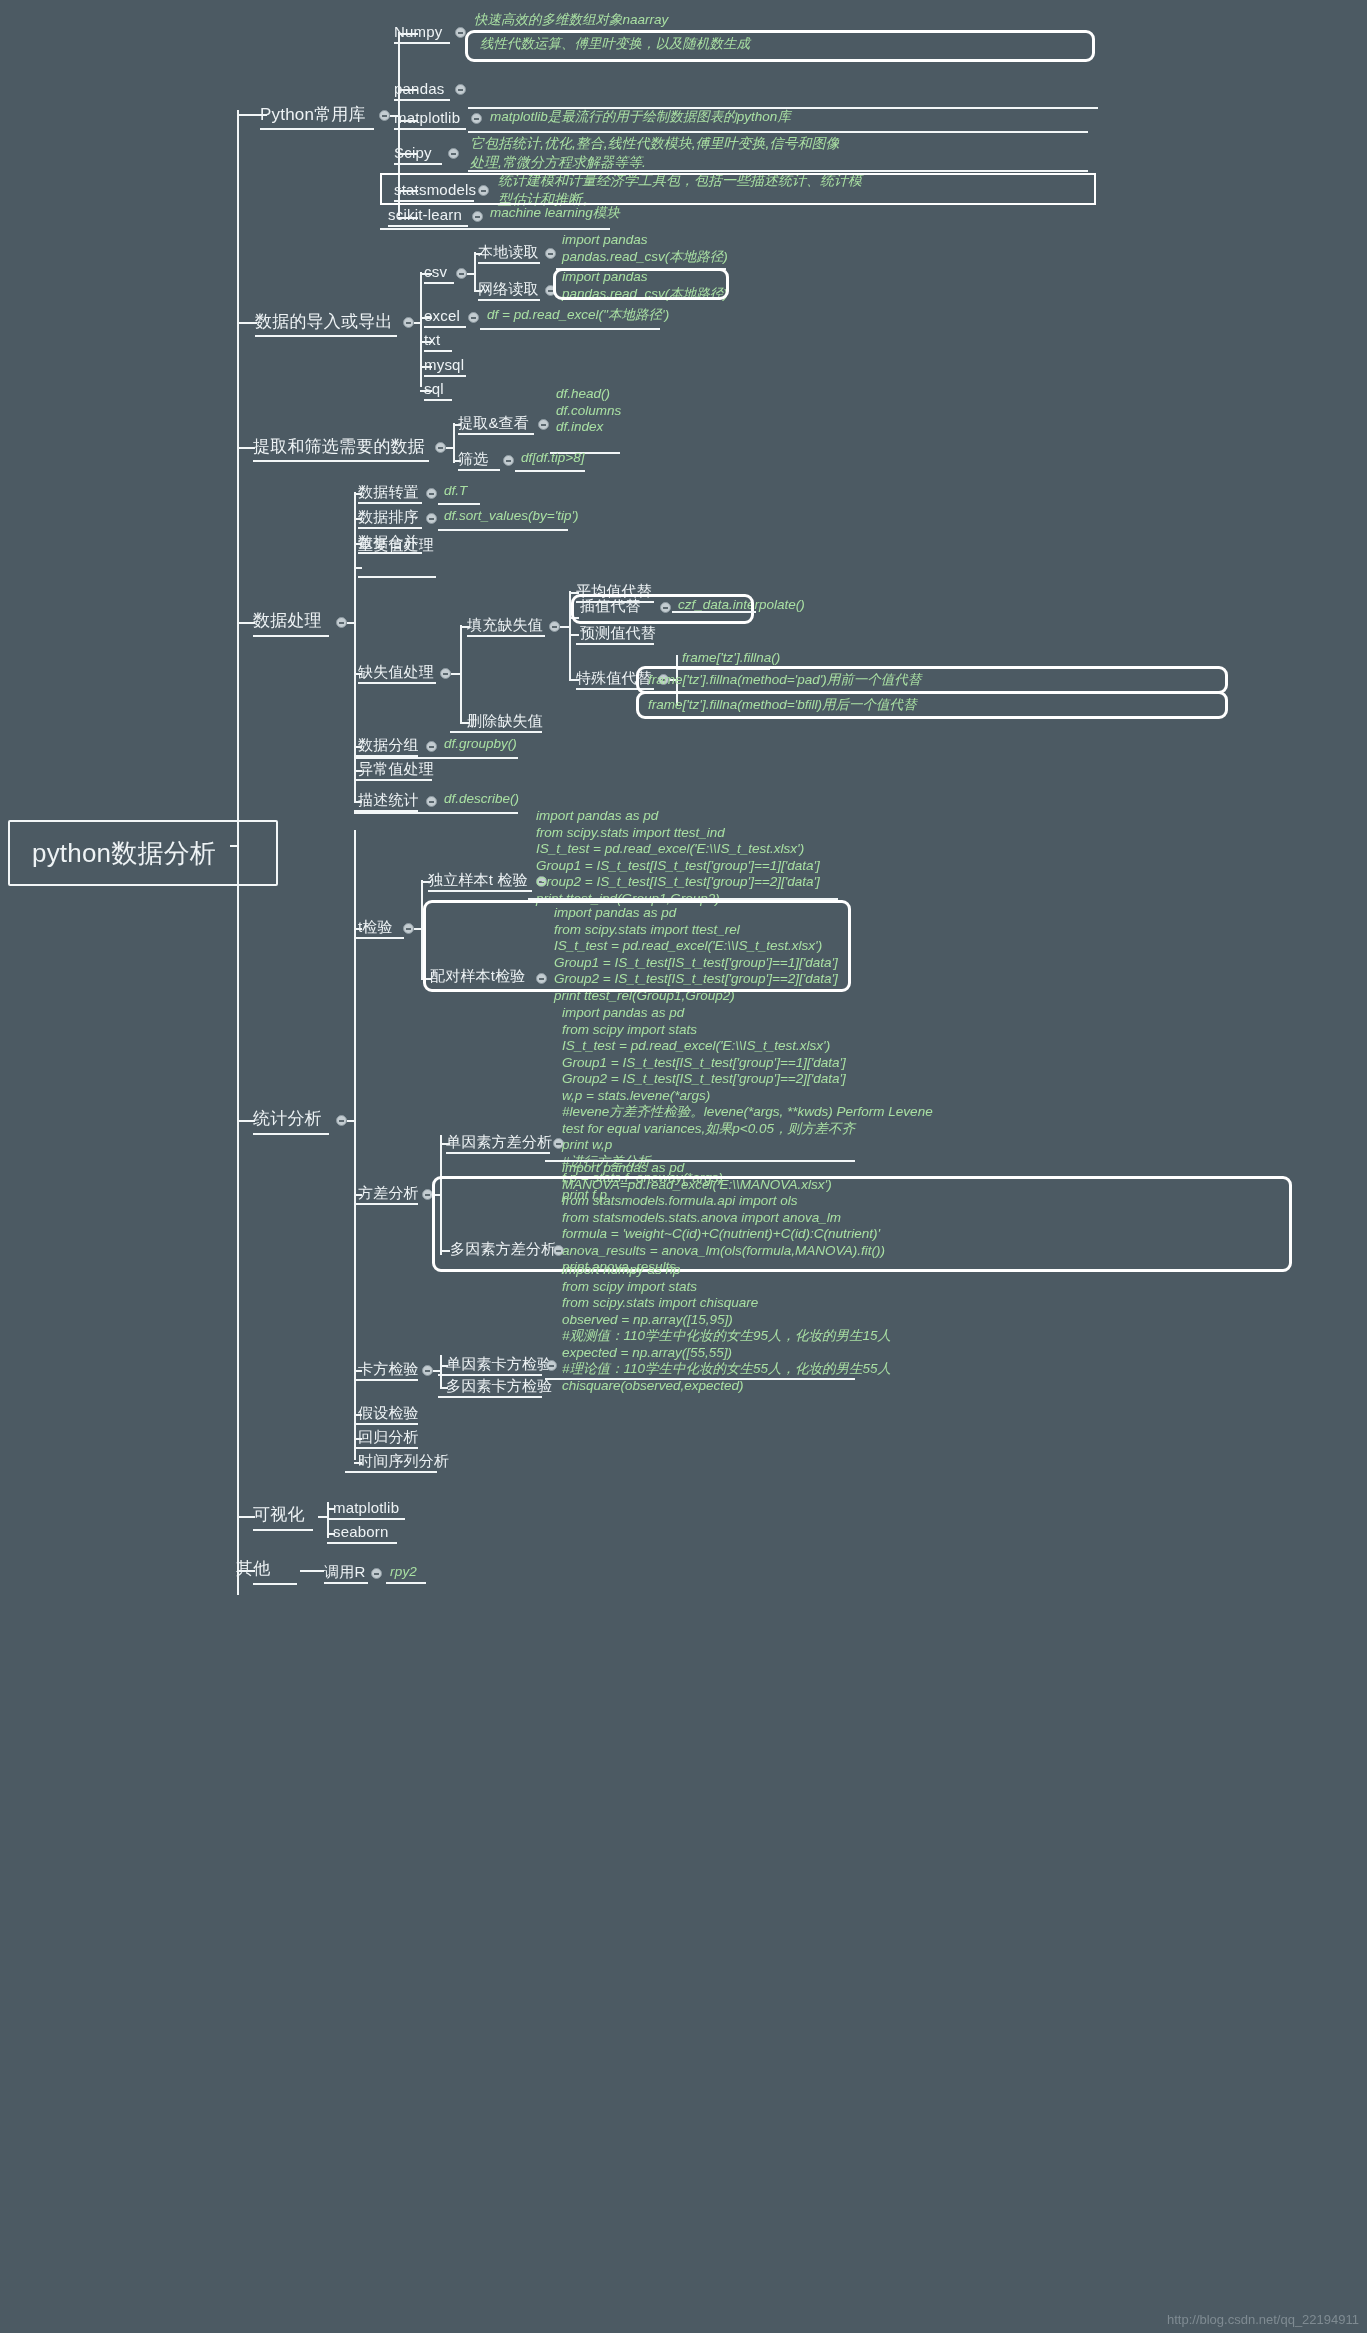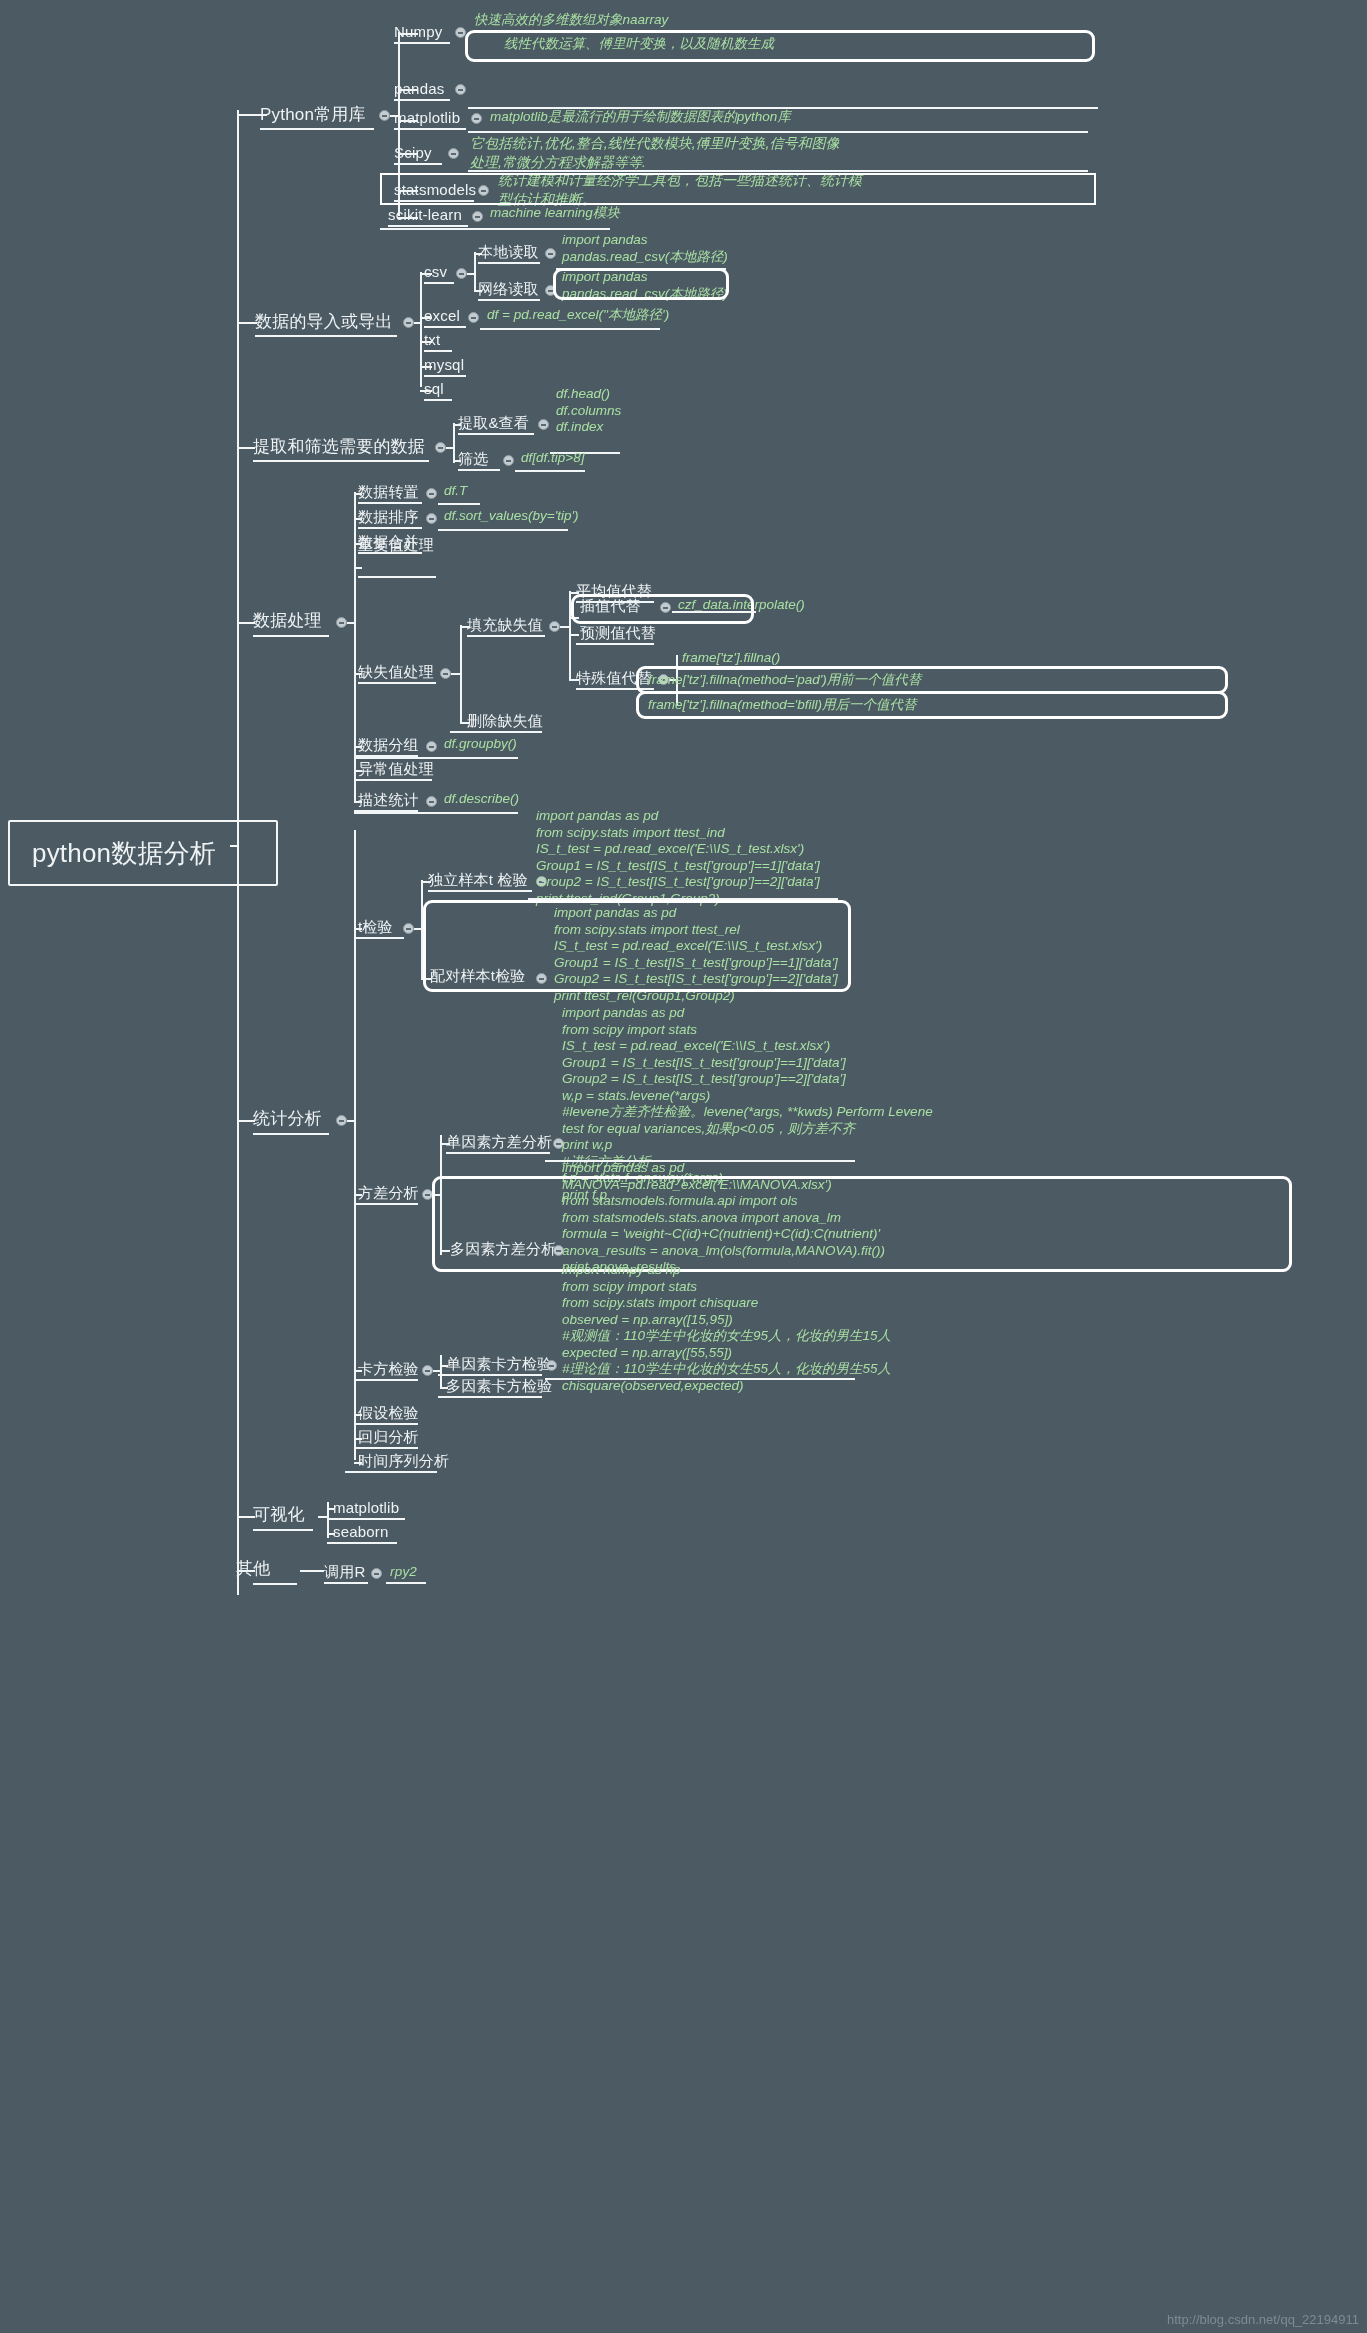--- a/index.html
+++ b/index.html
@@ -108,21 +108,21 @@
 
   <div class="ln lnh" style="left:398px;top:33px;width:20px;"></div>
   <div class="node" style="left:394px;top:22px;">
     <span class="lbl">Numpy</span>
   </div>
   <div class="ul" style="left:394px;top:42px;width:56px;"></div>
   <div class="dot" style="left:455px;top:27px;"></div>
   <div class="node code" style="left:474px;top:12px;">快速高效的多维数组对象naarray</div>
   <div class="ul" style="left:474px;top:31px;width:170px;"></div>
   <div class="frame" style="left:465px;top:30px;width:630px;height:32px;"></div>
-  <div class="node code" style="left:504px;top:36px;">线性代数运算、傅里叶变换，以及随机数生成</div>
+  <div class="node code" style="left:480px;top:36px;">线性代数运算、傅里叶变换，以及随机数生成</div>
 
   <div class="ln lnh" style="left:398px;top:89px;width:20px;"></div>
   <div class="node" style="left:394px;top:79px;text-align:center;">
     <span class="lbl">pandas</span>
   </div>
   <div class="ul" style="left:394px;top:99px;width:56px;"></div>
   <div class="dot" style="left:455px;top:84px;"></div>
   <div class="ul" style="left:468px;top:107px;width:630px;"></div>
 
   <div class="ln lnh" style="left:398px;top:120px;width:20px;"></div>

